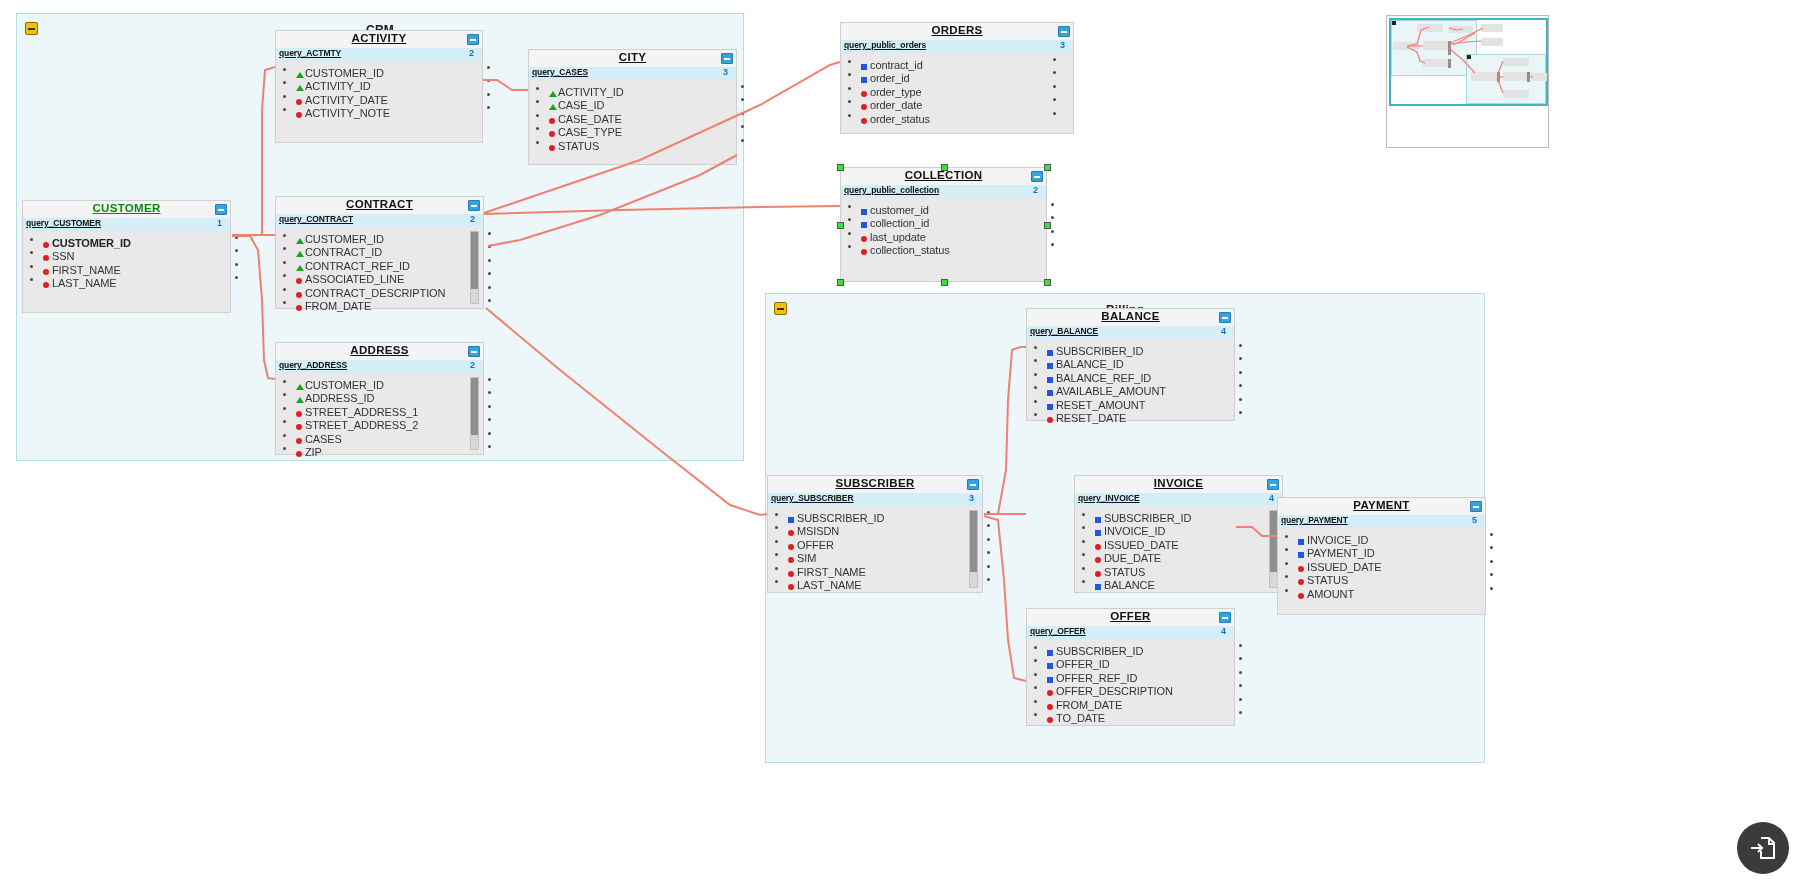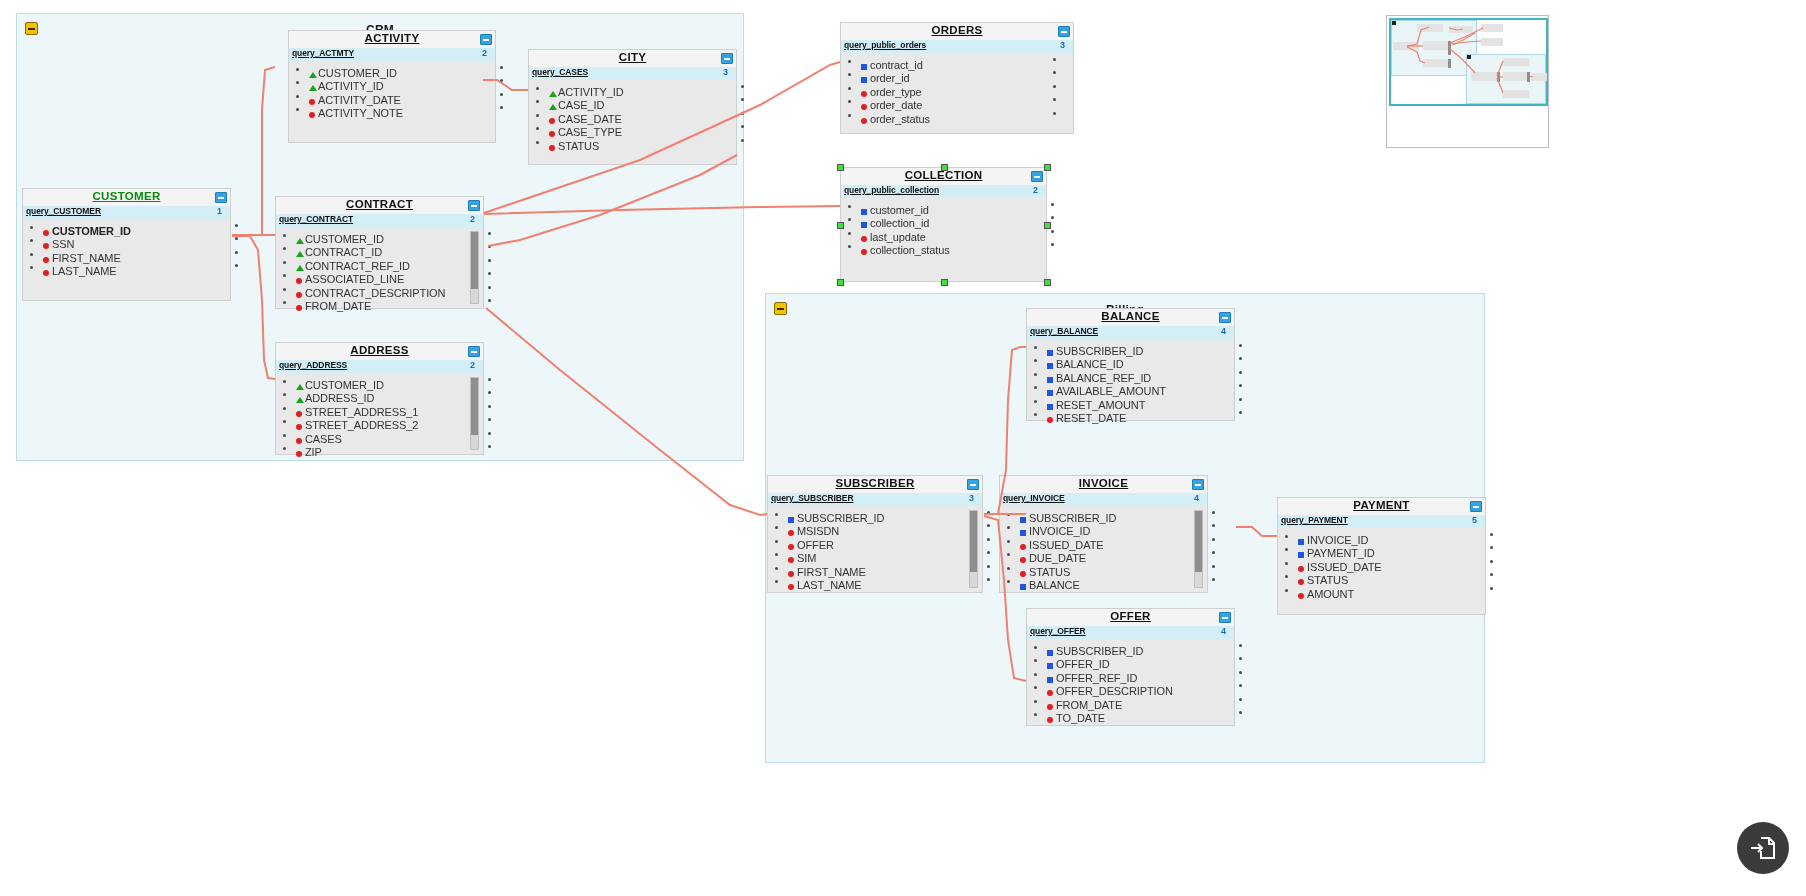--- a/index.html
+++ b/index.html
@@ -68,21 +68,21 @@
 
 <div id="canvas">
     <div class="area" style="left: 16px; top: 13px; width: 728px; height: 448px;">
       <div class="area-collapse"></div>
       <div class="area-title">CRM</div>
     </div>
     <div class="area" style="left: 765px; top: 293px; width: 720px; height: 470px;">
       <div class="area-collapse"></div>
       <div class="area-title">Billing</div>
     </div>
-    <div class="tbl" style="left: 275px; top: 30px; width: 208px; height: 113px; margin-left: 13px;">
+    <div class="tbl" style="left: 275px; top: 30px; width: 208px; height: 113px;">
       <div class="hdr">
         <div class="name">ACTIVITY</div>
         <div class="min"></div>
       </div>
       <div class="sub">
         <span class="q">query_ACTMTY</span>
         <span class="n">2</span>
       </div>
       <div class="cols">
         <div class="row"><span class="bullet"></span><span class="mk"><span class="mk-key"></span></span><span class="lbl">CUSTOMER_ID</span></div>
@@ -114,21 +114,21 @@
         <div class="row"><span class="bullet"></span><span class="mk"><span class="mk-dot"></span></span><span class="lbl">STATUS</span></div>
       </div>
       <div class="ports-r">
         <div class="port" style="left: 212px; top: 35px;"></div>
         <div class="port" style="left: 212px; top: 48.4px;"></div>
         <div class="port" style="left: 212px; top: 61.8px;"></div>
         <div class="port" style="left: 212px; top: 75.2px;"></div>
         <div class="port" style="left: 212px; top: 88.6px;"></div>
       </div>
     </div>
-    <div class="tbl" style="left: 22px; top: 188px; width: 209px; height: 113px;">
+    <div class="tbl" style="left: 22px; top: 200px; width: 209px; height: 113px;">
       <div class="hdr">
         <div class="name green">CUSTOMER</div>
         <div class="min"></div>
       </div>
       <div class="sub">
         <span class="q">query_CUSTOMER</span>
         <span class="n">1</span>
       </div>
       <div class="cols">
         <div class="row bold"><span class="bullet"></span><span class="mk"><span class="mk-dot"></span></span><span class="lbl">CUSTOMER_ID</span></div>
@@ -303,21 +303,21 @@
         <div class="port" style="left: 219px; top: 48.4px;"></div>
         <div class="port" style="left: 219px; top: 61.8px;"></div>
         <div class="port" style="left: 219px; top: 75.2px;"></div>
         <div class="port" style="left: 219px; top: 88.6px;"></div>
         <div class="port" style="left: 219px; top: 102px;"></div>
       </div>
       <div class="scroll" style="right: 4px; top: 34px; height: 78px;">
         <div class="thumb" style="height: 61px;"></div>
       </div>
     </div>
-    <div class="tbl" style="left: 999px; top: 475px; width: 209px; height: 118px;">
+    <div class="tbl" style="left: 1074px; top: 475px; width: 209px; height: 118px;">
       <div class="hdr">
         <div class="name">INVOICE</div>
         <div class="min"></div>
       </div>
       <div class="sub">
         <span class="q">query_INVOICE</span>
         <span class="n">4</span>
       </div>
       <div class="cols">
         <div class="row"><span class="bullet"></span><span class="mk"><span class="mk-sq"></span></span><span class="lbl">SUBSCRIBER_ID</span></div>

